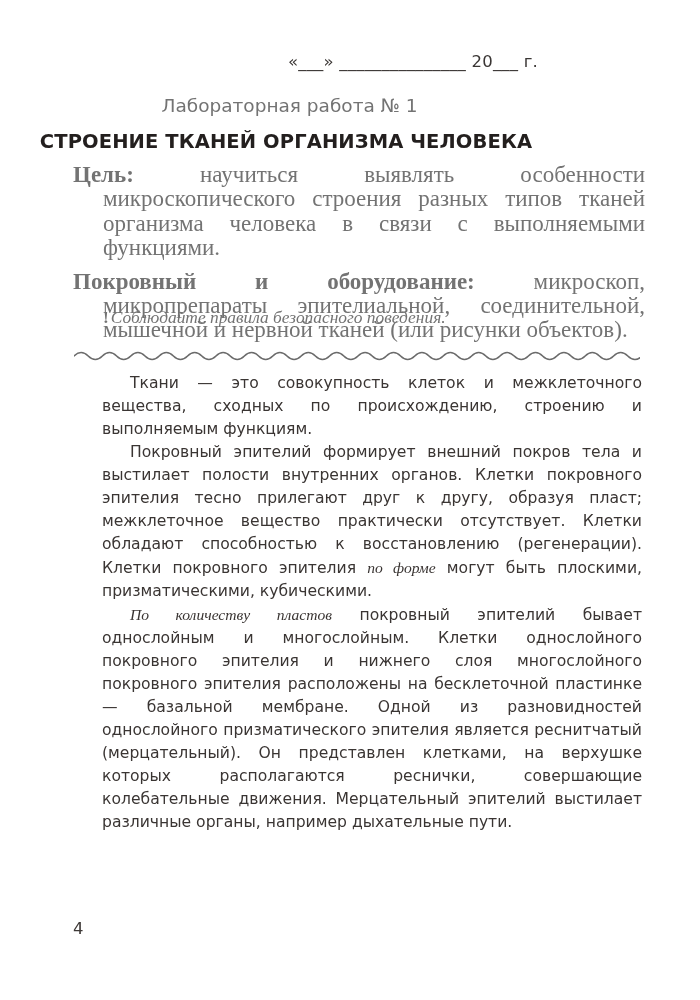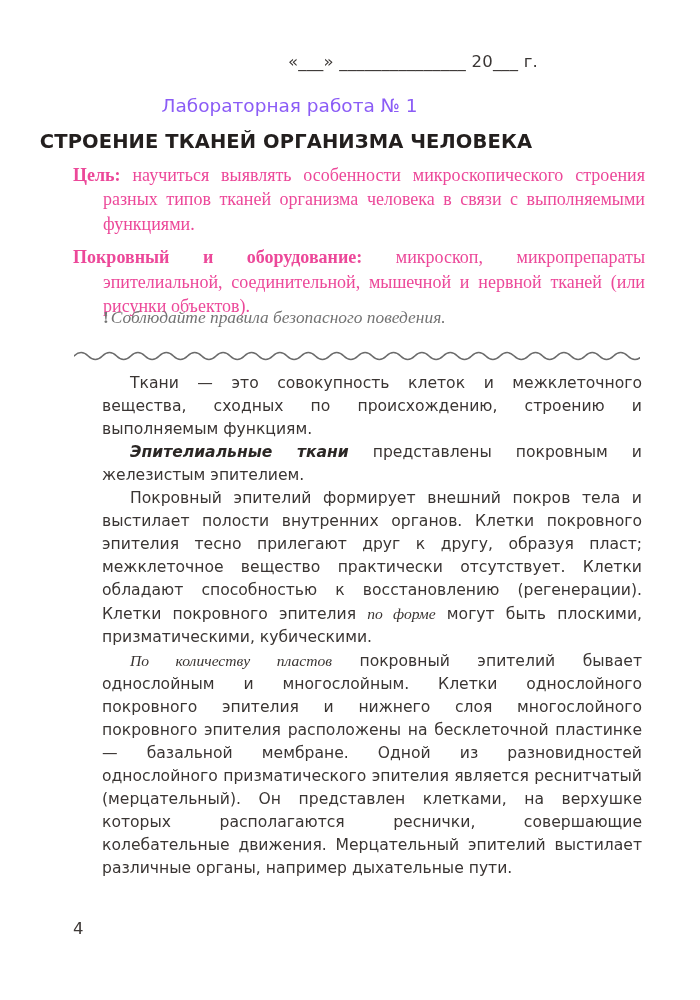--- a/index.html
+++ b/index.html
@@ -42,21 +42,21 @@
   
   .lab-heading {
     position: absolute;
     top: 95px;
     left: 0;
     width: 579px;
     text-align: center;
     font-family: "DejaVu Sans", sans-serif;
     font-size: 18.5px;
     font-weight: 400;
-    color: #8b5cf6;
+    color: #737373;
   }
   .main-title {
     position: absolute;
     top: 130px;
     left: 0;
     width: 572px;
     text-align: center;
     font-family: "DejaVu Sans", sans-serif;
     font-size: 19.5px;
     font-weight: 700;
@@ -64,23 +64,23 @@
     letter-spacing: 0.1px;
   }
 
   
   .meta-block {
     position: absolute;
     top: 163px;
     left: 73px;
     width: 572px;
     font-family: "Liberation Serif", "DejaVu Serif", serif;
-    font-size: 18px;
+    font-size: 23px;
     line-height: 24.4px;
-    color: #ec4899;
+    color: #737373;
     text-align: justify;
   }
   .meta-para {
     text-indent: -30px;
     padding-left: 30px;
     margin: 0 0 9px 0;
     text-align: justify;
   }
   .meta-para:last-of-type { margin-bottom: 0; }
   .meta-label { font-weight: 700; }
@@ -171,22 +171,19 @@
   </div>
 
   <div class="wave-divider">
     <svg width="566" height="16" viewBox="0 0 566 16" xmlns="http://www.w3.org/2000/svg" aria-hidden="true">
       <path d="M0,8 q7.1,-7 14.2,0 t14.2,0 t14.2,0 t14.2,0 t14.2,0 t14.2,0 t14.2,0 t14.2,0 t14.2,0 t14.2,0 t14.2,0 t14.2,0 t14.2,0 t14.2,0 t14.2,0 t14.2,0 t14.2,0 t14.2,0 t14.2,0 t14.2,0 t14.2,0 t14.2,0 t14.2,0 t14.2,0 t14.2,0 t14.2,0 t14.2,0 t14.2,0 t14.2,0 t14.2,0 t14.2,0 t14.2,0 t14.2,0 t14.2,0 t14.2,0 t14.2,0 t14.2,0 t14.2,0 t14.2,0 t14.2,0" fill="none" stroke="#6b6b6b" stroke-width="1.6" stroke-linecap="round"></path>
     </svg>
   </div>
 
   <div class="body-text">
     <p>Ткани — это совокупность клеток и межклеточного вещества, сходных по происхождению, строению и выполняемым функциям.</p>
-    <p>
-      <span class="term-bold-italic">Эпителиальные ткани</span><span> представлены покровным и железистым эпителием.</span>
-    </p>
     <p><span>Покровный эпителий формирует внешний покров тела и выстилает полости внутренних органов. Клетки покровного эпителия тесно прилегают друг к другу, образуя пласт; межклеточное вещество практически отсутствует. Клетки обладают способностью к восстановлению (регенерации). Клетки покровного эпителия </span><span class="term-italic">по форме</span><span> могут быть плоскими, призматическими, кубическими.</span></p>
     <p class="last-para"><span class="term-italic">По количеству пластов</span><span> покровный эпителий бывает однослойным и многослойным. Клетки однослойного покровного эпителия и нижнего слоя многослойного покровного эпителия расположены на бесклеточной пластинке — базальной мембране. Одной из разновидностей однослойного призматического эпителия является реснитчатый (мерцательный). Он представлен клетками, на верхушке которых располагаются реснички, совершающие колебательные движения. Мерцательный эпителий выстилает различные органы, например дыхательные пути.</span></p>
   </div>
 
   <div class="page-number">4</div>
 
 </div>
 
 </body></html>

